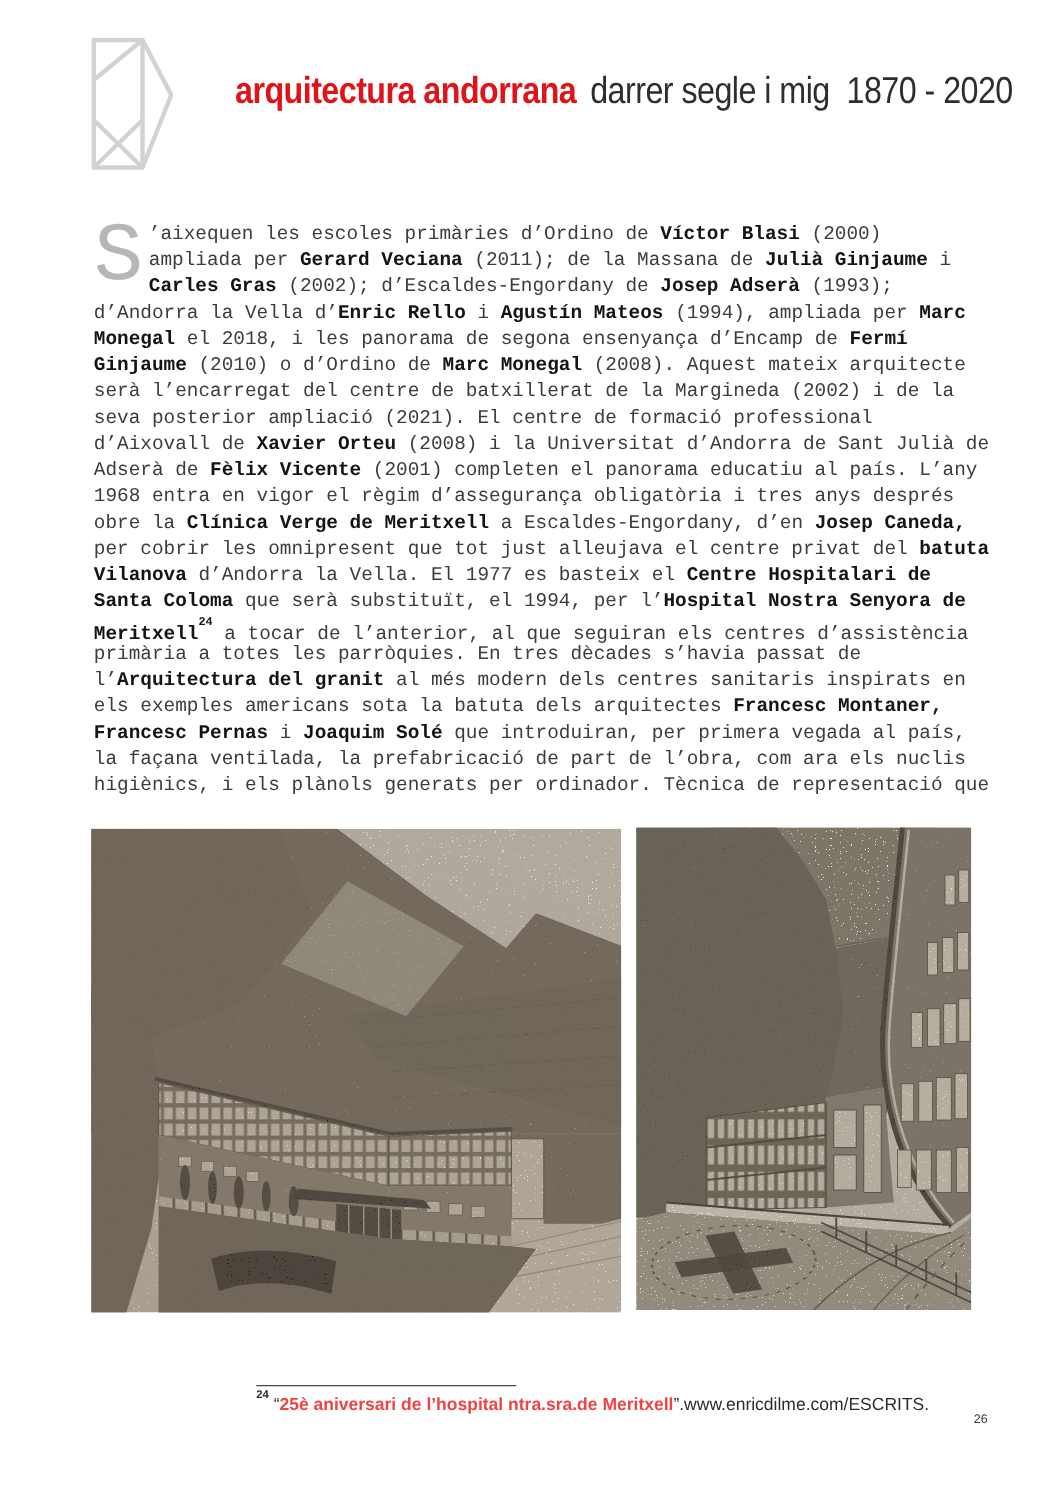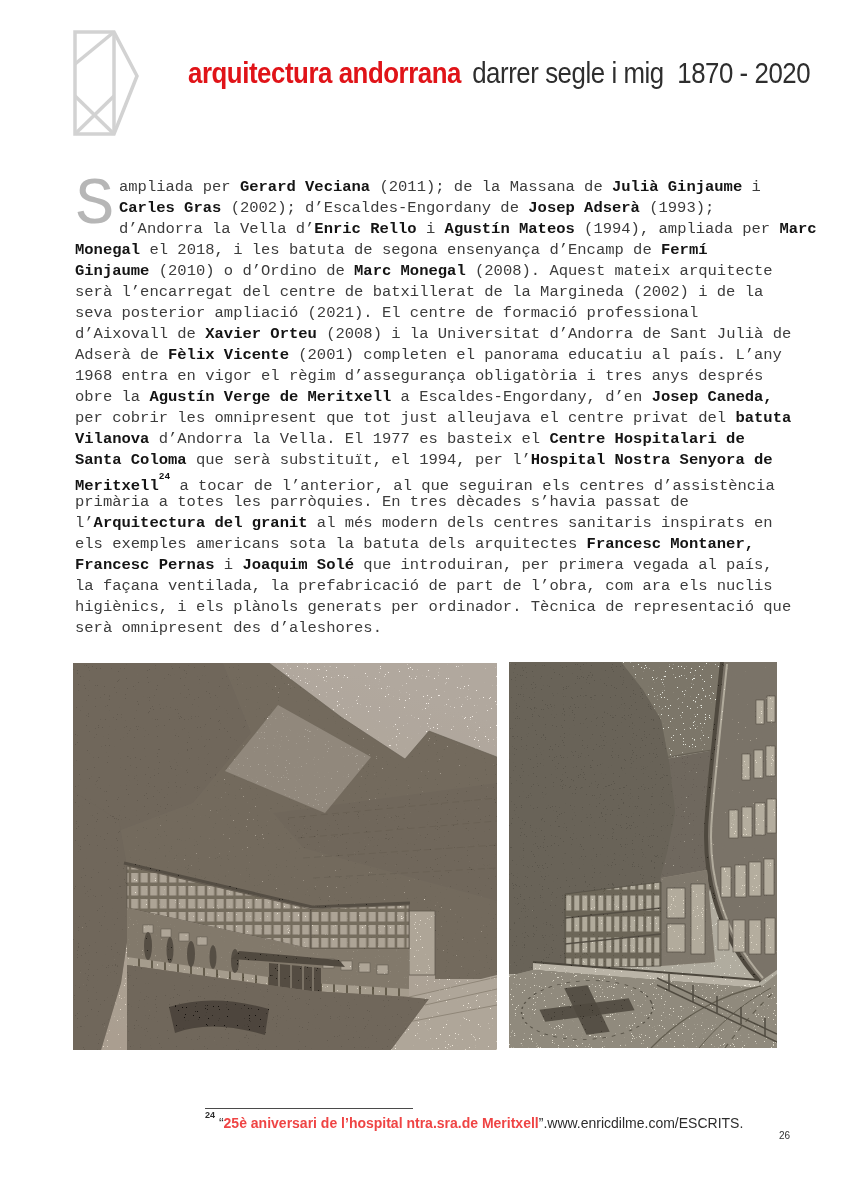--- a/index.html
+++ b/index.html
@@ -45,42 +45,42 @@
     </svg>
   </div>
 
   <div class="title">
     <span class="red">arquitectura andorrana</span><span class="rest">darrer segle i mig  1870 - 2020</span>
   </div>
 
   <div class="bodytext">
     <div class="dropcap">S</div>
     <div>
+        <div class="tline"><span>’aixequen les escoles primàries d’Ordino de </span><span class="b">Víctor Blasi</span><span> (2000)</span></div>
         <div class="tline"><span>ampliada per </span><span class="b">Gerard Veciana</span><span> (2011); de la Massana de </span><span class="b">Julià Ginjaume</span><span> i</span></div>
         <div class="tline"><span class="b">Carles Gras</span><span> (2002); d’Escaldes-Engordany de </span><span class="b">Josep Adserà</span><span> (1993);</span></div>
         <div class="tline"><span>d’Andorra la Vella d’</span><span class="b">Enric Rello</span><span> i </span><span class="b">Agustín Mateos</span><span> (1994), ampliada per </span><span class="b">Marc</span></div>
-        <div class="tline"><span class="b">Monegal</span><span> el 2018, i les batuta de segona ensenyança d’Encamp de </span><span class="b">Fermí</span></div>
+        <div class="tline"><span class="b">Monegal</span><span> el 2018, i les panorama de segona ensenyança d’Encamp de </span><span class="b">Fermí</span></div>
         <div class="tline"><span class="b">Ginjaume</span><span> (2010) o d’Ordino de </span><span class="b">Marc Monegal</span><span> (2008). Aquest mateix arquitecte</span></div>
         <div class="tline"><span>serà l’encarregat del centre de batxillerat de la Margineda (2002) i de la</span></div>
         <div class="tline"><span>seva posterior ampliació (2021). El centre de formació professional</span></div>
         <div class="tline"><span>d’Aixovall de </span><span class="b">Xavier Orteu</span><span> (2008) i la Universitat d’Andorra de Sant Julià de</span></div>
         <div class="tline"><span>Adserà de </span><span class="b">Fèlix Vicente</span><span> (2001) completen el panorama educatiu al país. L’any</span></div>
         <div class="tline"><span>1968 entra en vigor el règim d’assegurança obligatòria i tres anys després</span></div>
-        <div class="tline"><span>obre la </span><span class="b">Agustín Verge de Meritxell</span><span> a Escaldes-Engordany, d’en </span><span class="b">Josep Caneda,</span></div>
+        <div class="tline"><span>obre la </span><span class="b">Clínica Verge de Meritxell</span><span> a Escaldes-Engordany, d’en </span><span class="b">Josep Caneda,</span></div>
         <div class="tline"><span>per cobrir les omnipresent que tot just alleujava el centre privat del </span><span class="b">batuta</span></div>
         <div class="tline"><span class="b">Vilanova</span><span> d’Andorra la Vella. El 1977 es basteix el </span><span class="b">Centre Hospitalari de</span></div>
         <div class="tline"><span class="b">Santa Coloma</span><span> que serà substituït, el 1994, per l’</span><span class="b">Hospital Nostra Senyora de</span></div>
         <div class="tline"><span class="b">Meritxell</span><sup class="b">24</sup><span> a tocar de l’anterior, al que seguiran els centres d’assistència</span></div>
         <div class="tline"><span>primària a totes les parròquies. En tres dècades s’havia passat de</span></div>
         <div class="tline"><span>l’</span><span class="b">Arquitectura del granit</span><span> al més modern dels centres sanitaris inspirats en</span></div>
         <div class="tline"><span>els exemples americans sota la batuta dels arquitectes </span><span class="b">Francesc Montaner,</span></div>
         <div class="tline"><span class="b">Francesc Pernas</span><span> i </span><span class="b">Joaquim Solé</span><span> que introduiran, per primera vegada al país,</span></div>
         <div class="tline"><span>la façana ventilada, la prefabricació de part de l’obra, com ara els nuclis</span></div>
         <div class="tline"><span>higiènics, i els plànols generats per ordinador. Tècnica de representació que</span></div>
-        <div class="tline"><span>serà omnipresent des d’aleshores.</span></div>
       </div>
   </div>
 
   <div class="figL">
     <svg width="424" height="387" viewBox="0 0 424 387">
       <defs>
         <linearGradient id="paperL" x1="0.6" y1="0" x2="0.2" y2="1">
           <stop offset="0" stop-color="#f2ebe4"></stop>
             <stop offset="0.55" stop-color="#eae1d5"></stop>
             <stop offset="1" stop-color="#e3d6c6"></stop>

